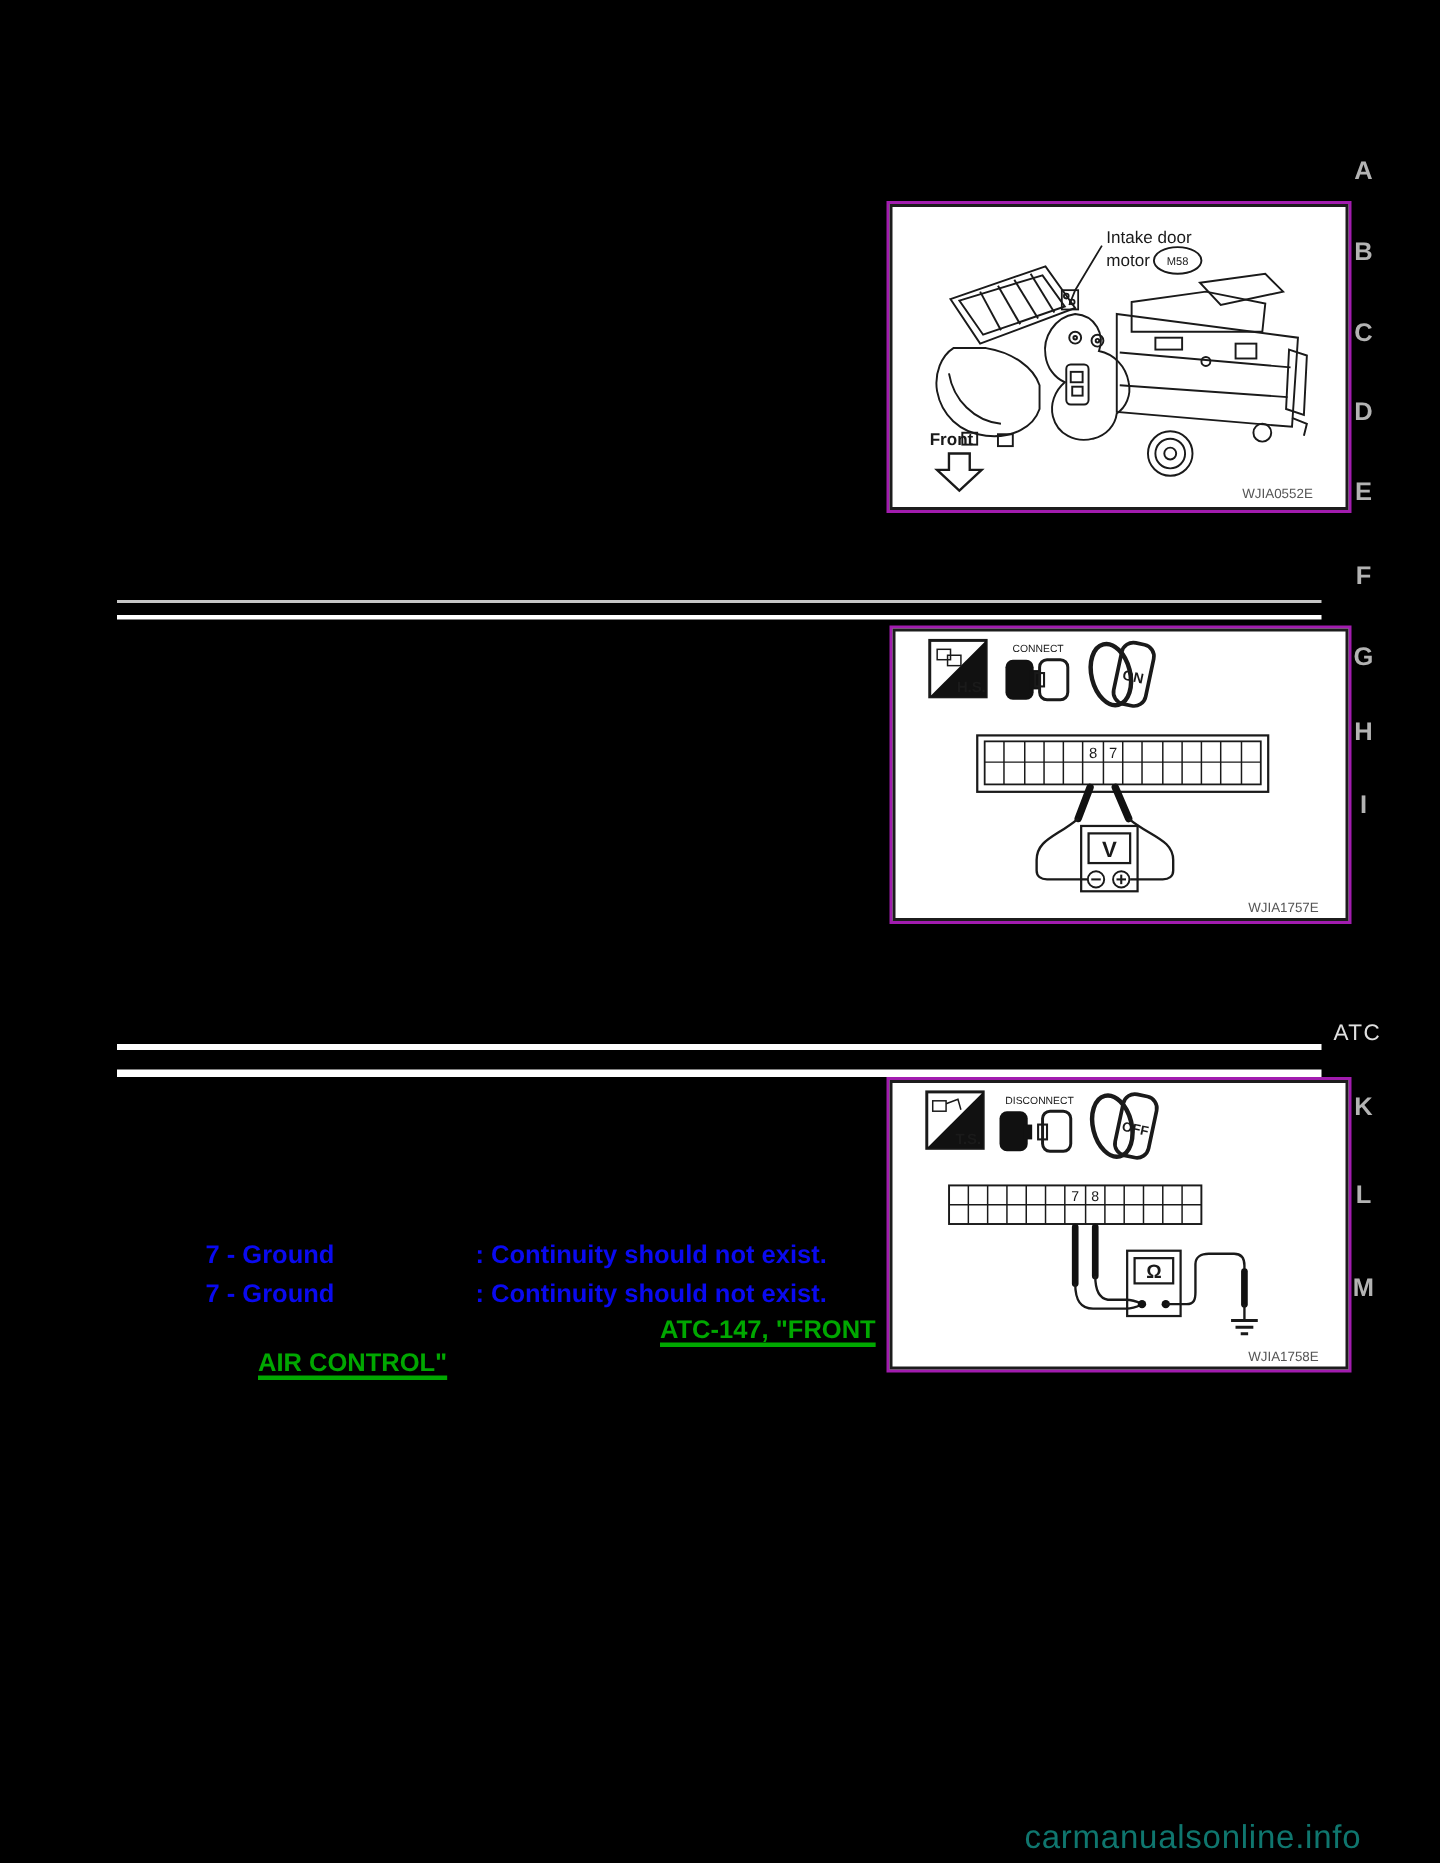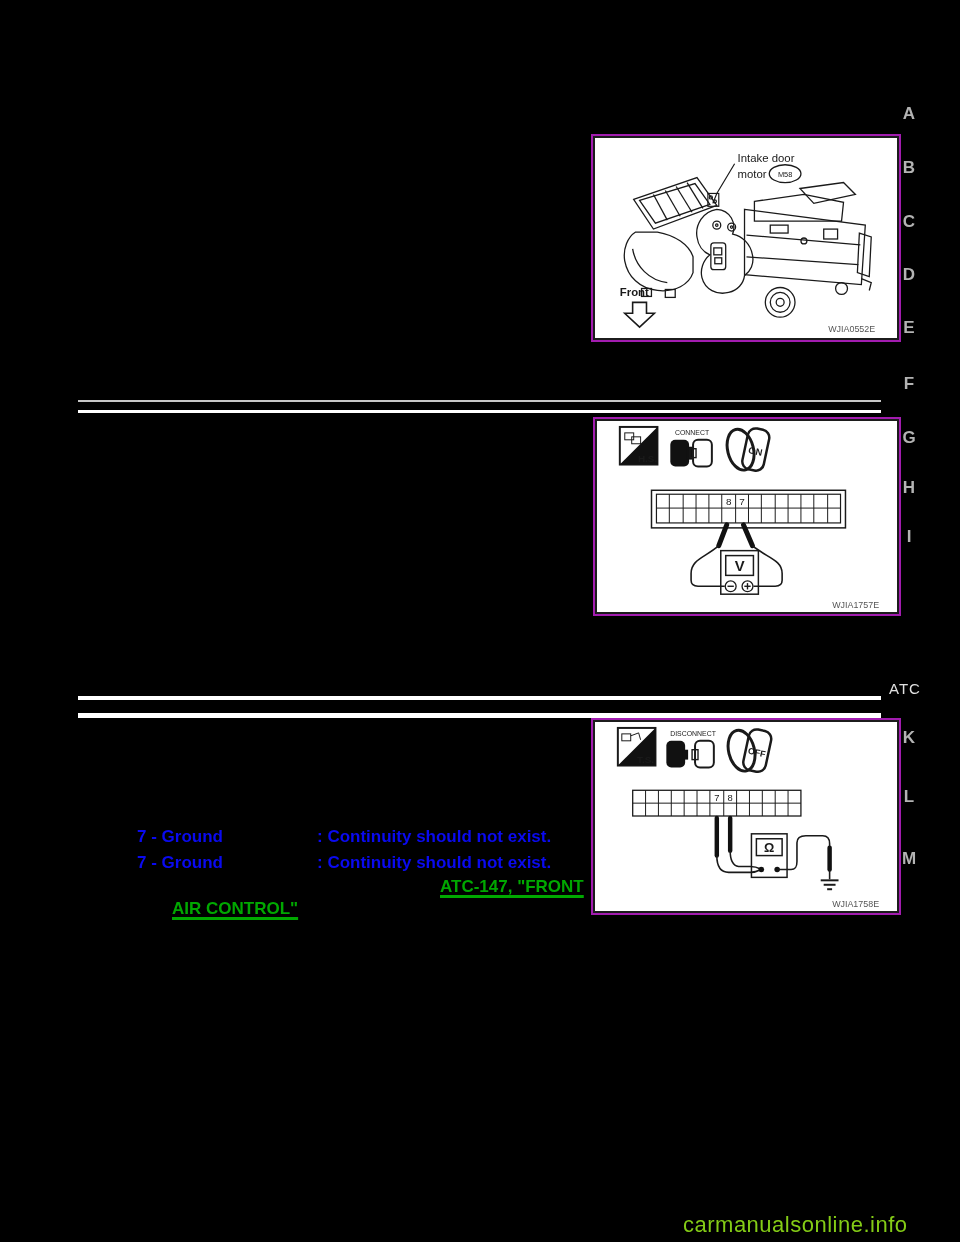--- a/index.html
+++ b/index.html
@@ -32,21 +32,21 @@
   .check-row{display:flex;height:26px;line-height:26px;}
   .check-terminals{width:180px;}
 
   
   .greenlink{position:absolute;color:#00a800;font-weight:bold;font-size:17px;
          text-decoration:underline;text-decoration-thickness:2.5px;
          text-underline-offset:3px;cursor:pointer;}
   .ref1{left:440px;top:877px;}
   .ref2{left:172px;top:899px;}
 
-  .footer{position:absolute;left:683px;top:1212px;color:#84cc16;
+  .footer{position:absolute;left:683px;top:1212px;color:#0f766e;
           font-size:22px;letter-spacing:.5px;}
 </style>
 </head>
 <body>
 
 <div class="figbox" style="left:591px;top:134px;width:289px;height:208px">
   <div class="figframe">
     <svg viewBox="0 0 283 202">
 
       <text x="133" y="24" font-size="11.5">Intake door</text>

